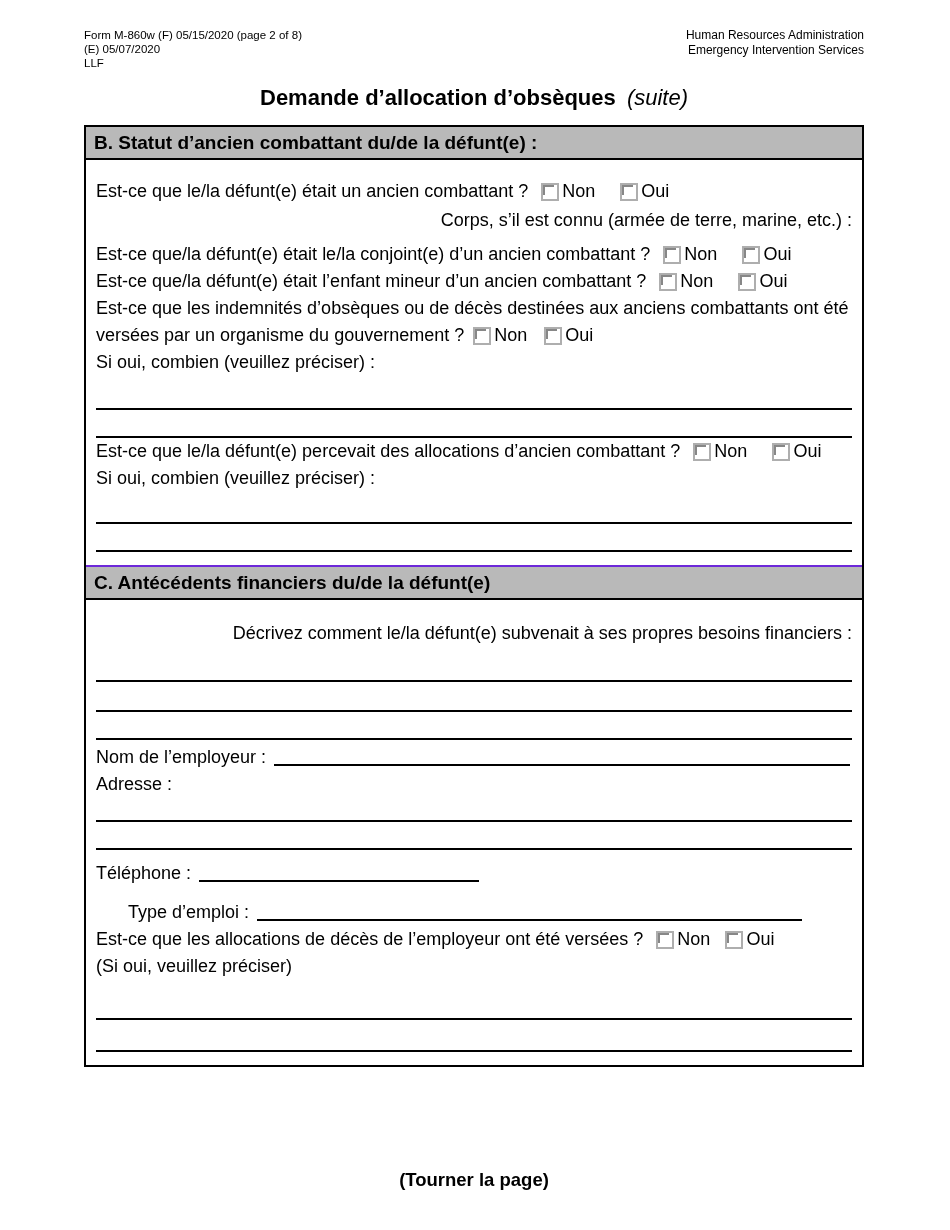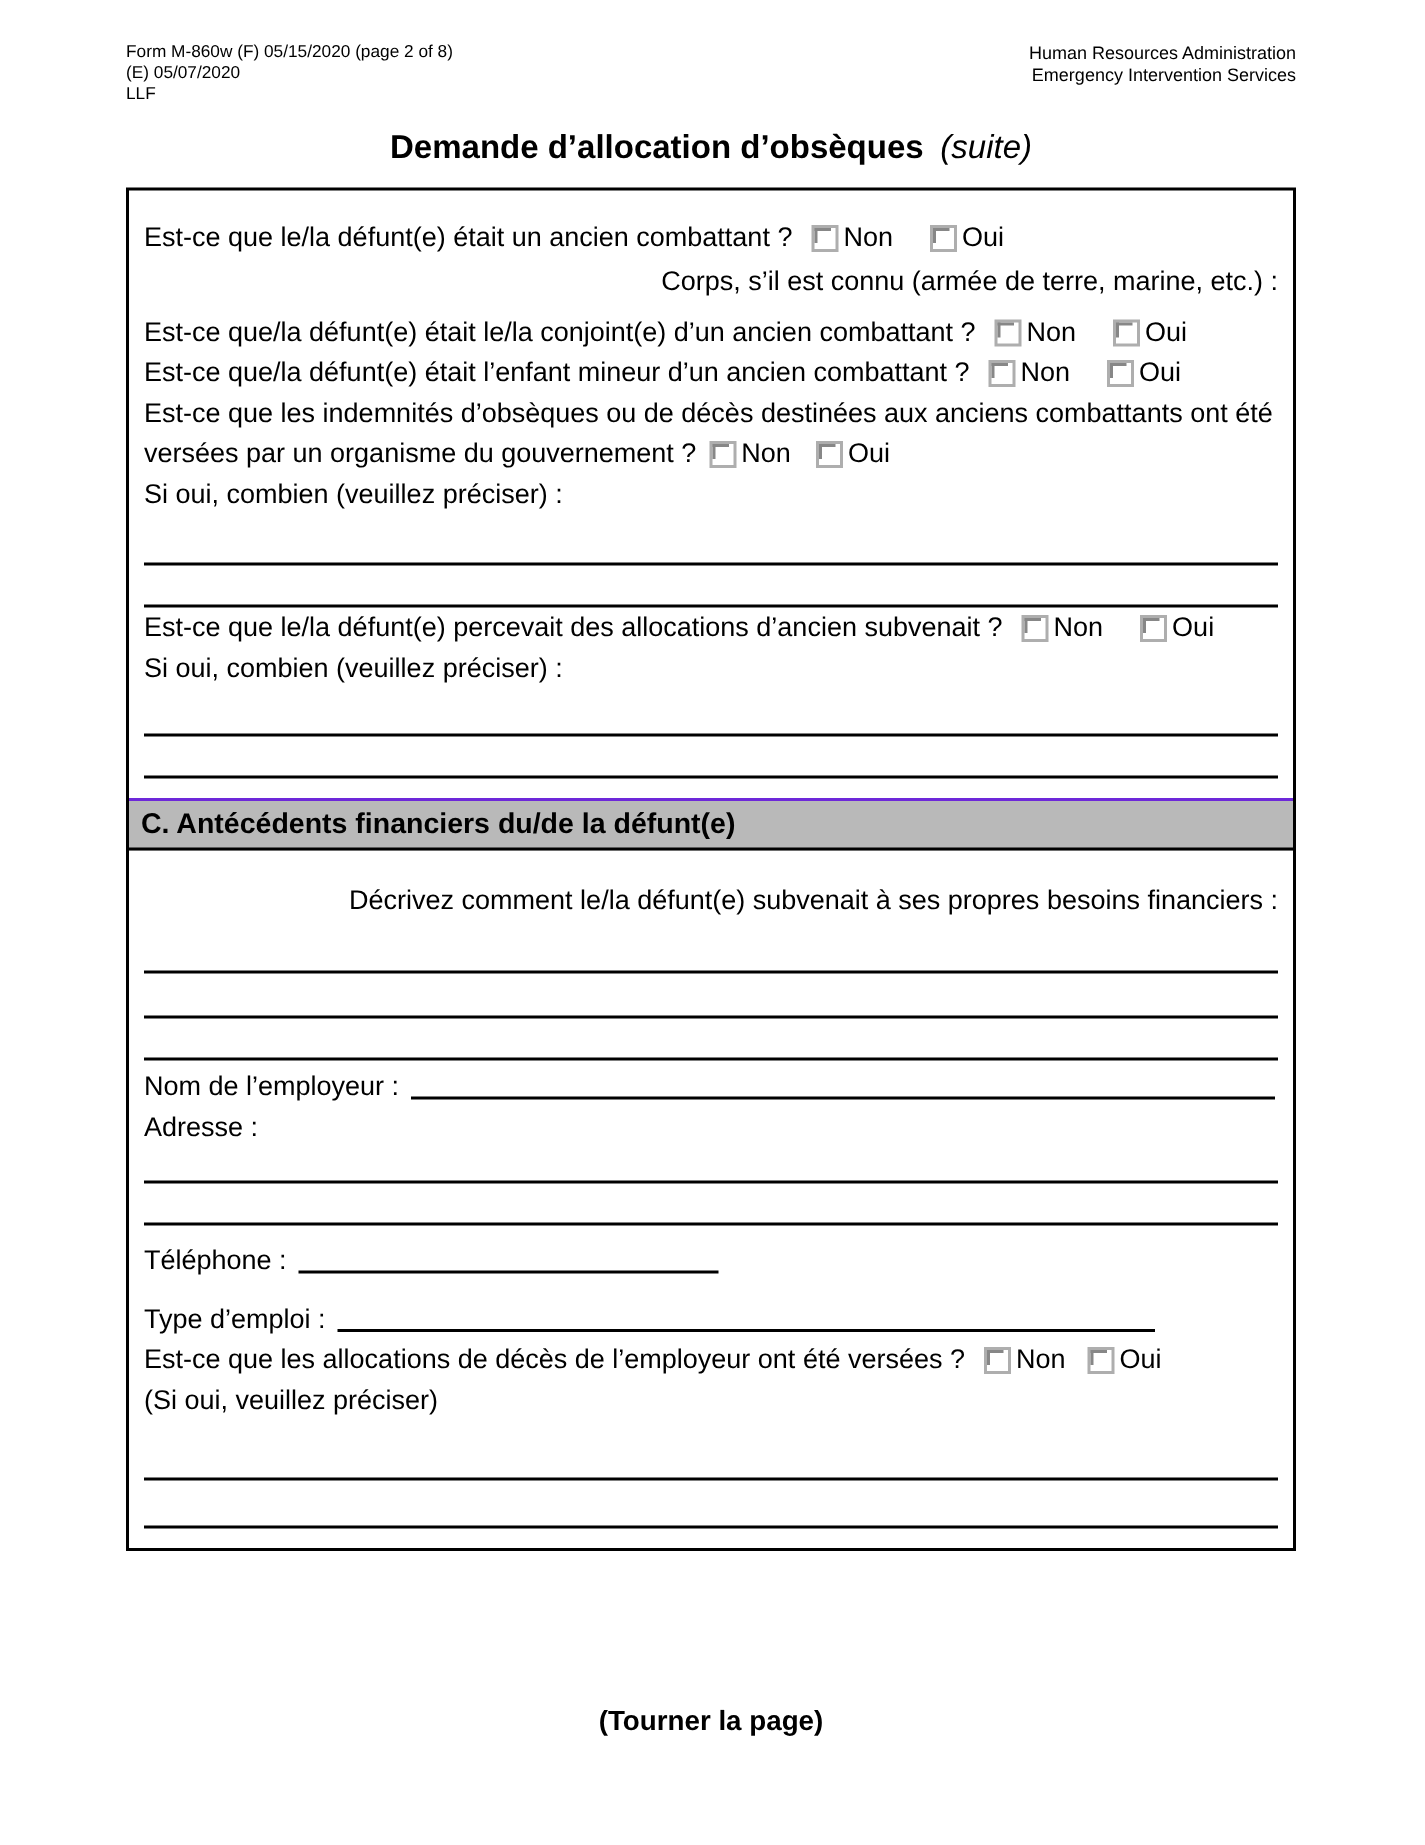--- a/index.html
+++ b/index.html
@@ -30,21 +30,21 @@
   .row .lbl { white-space: nowrap; }
   .uline { border-bottom: 2px solid #000; margin: 0 2px 5px 8px; height: 1px; }
   .uline.grow { flex: 1; }
   .uline.w280 { width: 280px; flex: none; }
   .uline.w545 { width: 545px; flex: none; }
 
   .wl { border-bottom: 2px solid #000; }
   .h24 { height: 24px; } .h28 { height: 28px; } .h30 { height: 30px; }
   .h32 { height: 32px; } .h34 { height: 34px; } .h40 { height: 40px; }
 
-  .mt2 { margin-top: 2px; flex-direction: column; } .mt4 { margin-top: 4px; } .mt6 { margin-top: 6px; } .mt10 { margin-top: 10px; } .mt12 { margin-top: 12px; }
+  .mt2 { margin-top: 2px; flex-direction: column; } .mt4 { margin-top: 4px; } .mt6 { margin-top: 6px; } .mt10 { margin-top: 10px; } .mt12 { margin-top: 12px; margin-left: 32px; }
 
   .yn { white-space: nowrap; margin-left: 8px; }
   .cb {
     display: inline-block; width: 18px; height: 18px;
     border: 2px solid #aeaeae; background: #fff;
     position: relative; vertical-align: -4px; margin-right: 3px;
   }
   .cb::after {
     content: ""; position: absolute; left: 0; top: 0;
     width: 9px; height: 8px;
@@ -72,20 +72,21 @@
     </div>
   </div>
 
   <div class="title">
     <span class="t-main">Demande d’allocation d’obsèques</span>
     <span class="t-suffix">(suite)</span>
   </div>
 
   <div class="box">
 
+    <div class="bar" style="background: rgb(185, 185, 185);">B. Statut d’ancien combattant du/de la défunt(e) :</div>
 
     <div class="content">
 
       <p class="q">
         <span>Est-ce que le/la défunt(e) était un ancien combattant ?</span>
         <span class="yn">
           <span class="cb"></span><span>Non</span>
           <span class="cb second"></span><span>Oui</span>
         </span>
       </p>
@@ -118,21 +119,21 @@
           <span class="cb second" style="margin-left:12px"></span><span>Oui</span>
         </span>
       </p>
 
       <p class="q">Si oui, combien (veuillez préciser) :</p>
 
       <div class="wl h34"></div>
       <div class="wl h28"></div>
 
       <p class="q mt6">
-        <span>Est-ce que le/la défunt(e) percevait des allocations d’ancien subvenait ?</span>
+        <span>Est-ce que le/la défunt(e) percevait des allocations d’ancien combattant ?</span>
         <span class="yn">
           <span class="cb"></span><span>Non</span>
           <span class="cb second"></span><span>Oui</span>
         </span>
       </p>
 
       <p class="q">Si oui, combien (veuillez préciser) :</p>
 
       <div class="wl h32"></div>
       <div class="wl h28"></div>

